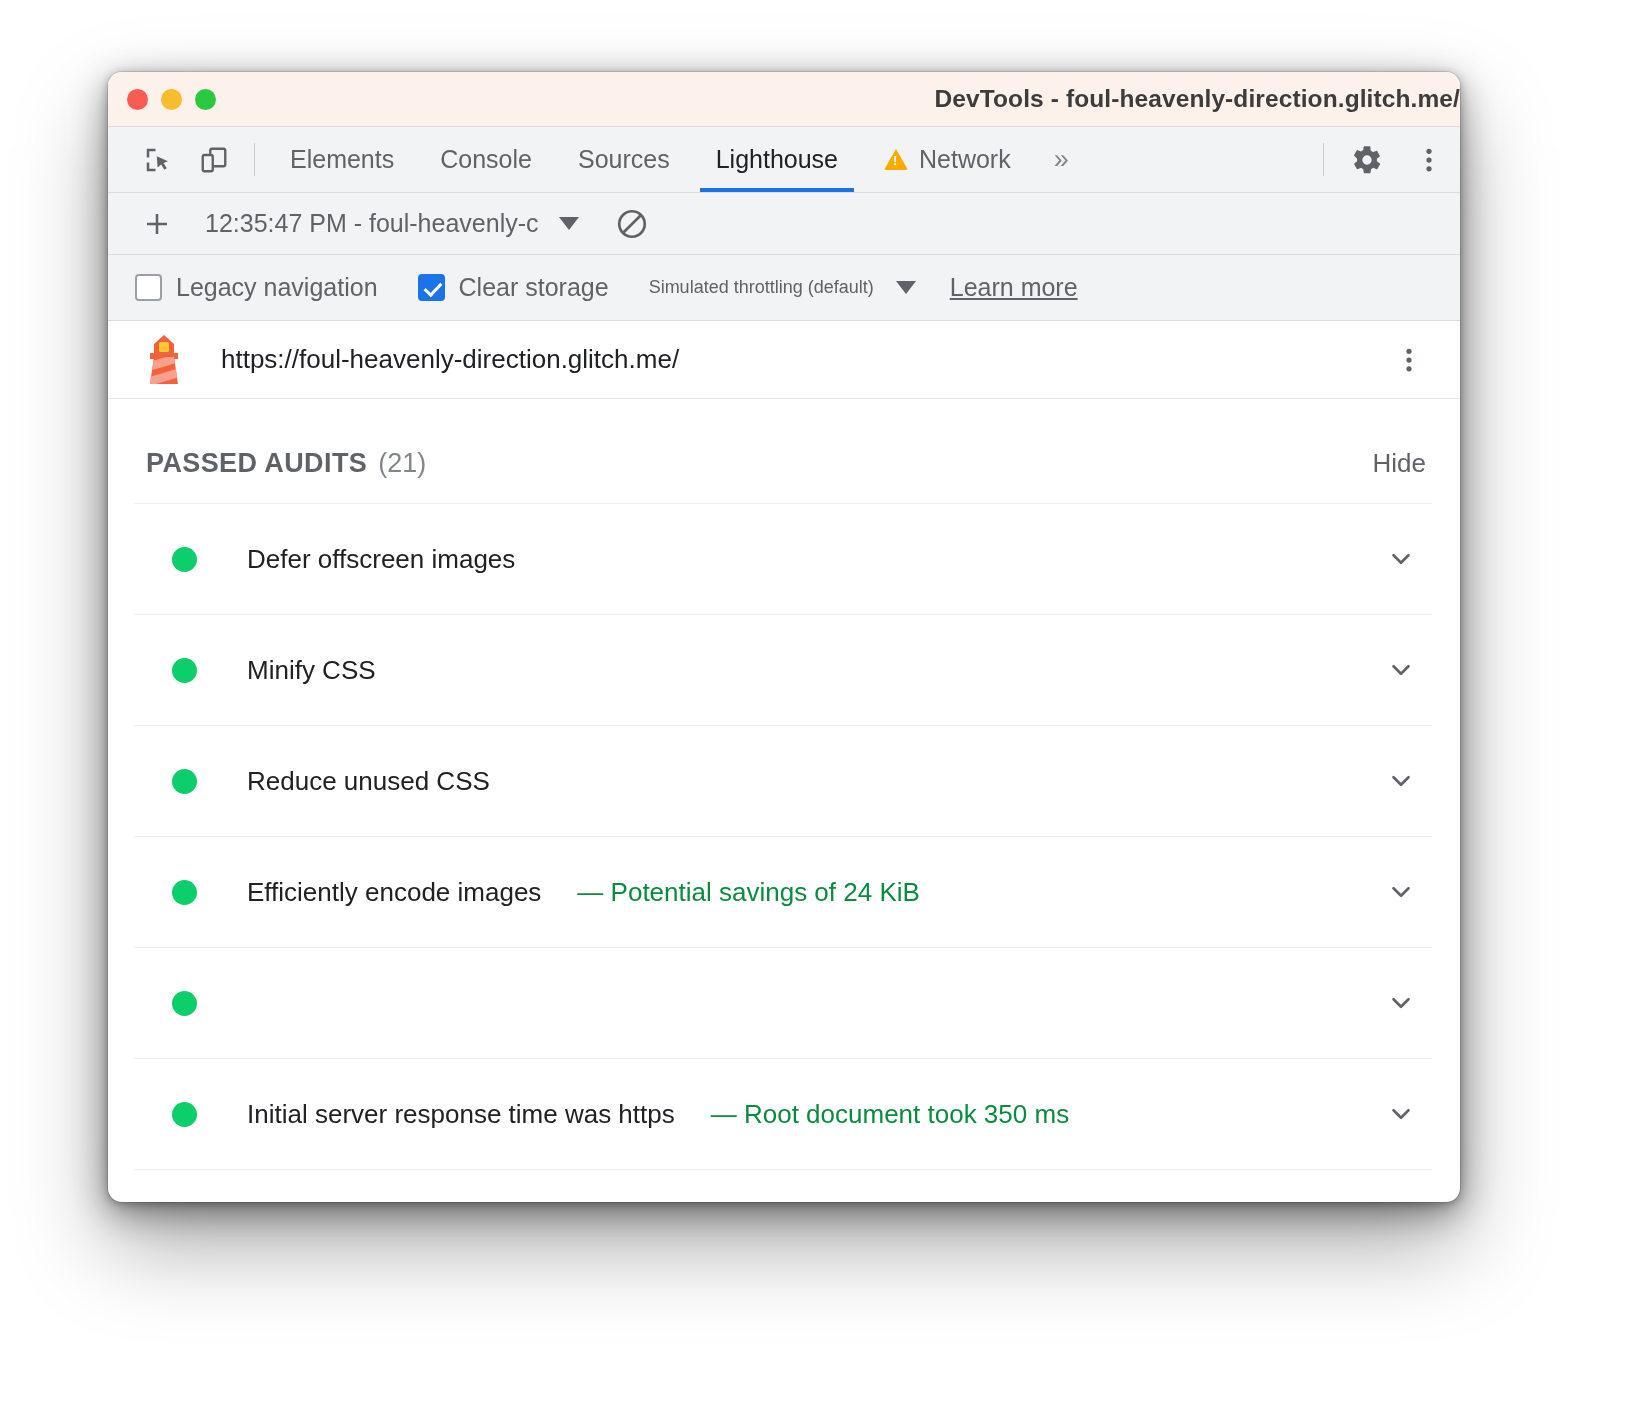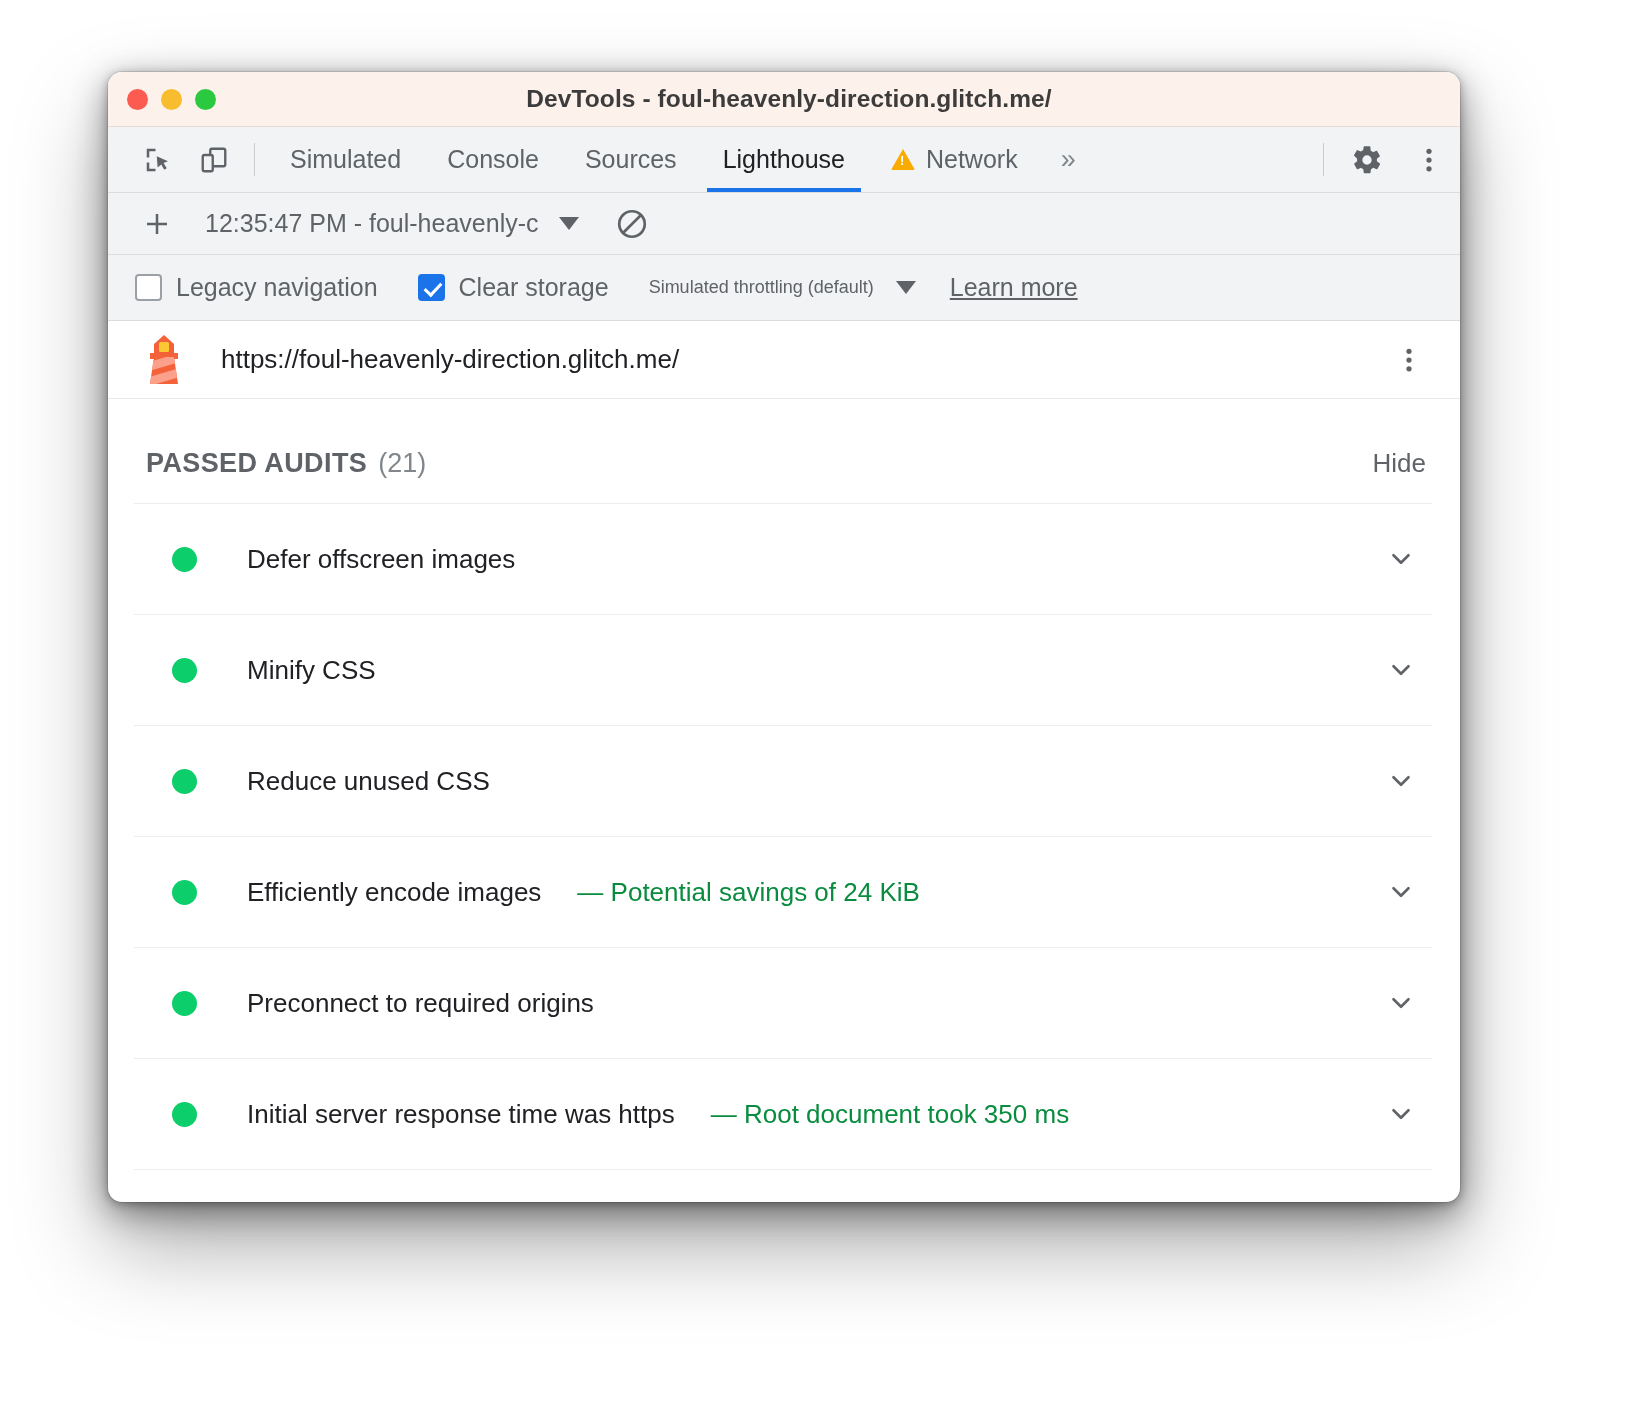--- a/index.html
+++ b/index.html
@@ -58,21 +58,21 @@
     width: 21px; height: 21px;
     border-radius: 50%;
   }
   .light.red    { background: #fc5b51; }
   .light.yellow { background: #f7bd2e; }
   .light.green  { background: #2bc940; }
 
   .title-text {
     position: absolute;
     left: 10px; right: 0;
-    text-align: center;
+    text-align: right;
     font-size: 24.5px;
     font-weight: bold;
     color: #3c3c3c;
     letter-spacing: 0.1px;
     pointer-events: none;
   }
 
   
   .tabbar {
     height: 66px;
@@ -376,21 +376,21 @@
       <div class="tb-icon">
         <svg width="30" height="30" viewBox="0 0 24 24">
           <rect x="9" y="3" width="12" height="14" rx="1.4" fill="none" stroke="#5f6368" stroke-width="1.9"></rect>
           <rect x="3" y="8" width="8" height="13" rx="1.4" fill="#f1f3f4" stroke="#5f6368" stroke-width="1.9"></rect>
         </svg>
       </div>
       <div class="vsep"></div>
 
       <div class="tabs">
         <div class="tab">
-          <span>Simulated</span>
+          <span>Elements</span>
         </div>
         <div class="tab">
           <span>Console</span>
         </div>
         <div class="tab">
           <span>Sources</span>
         </div>
         <div class="tab active">
           <span>Lighthouse</span>
         </div>
@@ -533,21 +533,20 @@
           <span class="audit-note">— Potential savings of 24 KiB</span>
           <span class="chev">
             <svg width="30" height="30" viewBox="0 0 24 24">
               <path d="M6 9l6 6 6-6" fill="none" stroke="#5f6368" stroke-width="2.1" stroke-linecap="round" stroke-linejoin="round"></path>
             </svg>
           </span>
         </div>
 
         <div class="audit-row">
           <span class="dot"></span>
-          <span class="audit-title">Preconnect to required origins</span>
           <span class="audit-note"></span>
           <span class="chev">
             <svg width="30" height="30" viewBox="0 0 24 24">
               <path d="M6 9l6 6 6-6" fill="none" stroke="#5f6368" stroke-width="2.1" stroke-linecap="round" stroke-linejoin="round"></path>
             </svg>
           </span>
         </div>
 
         <div class="audit-row">
           <span class="dot"></span>

